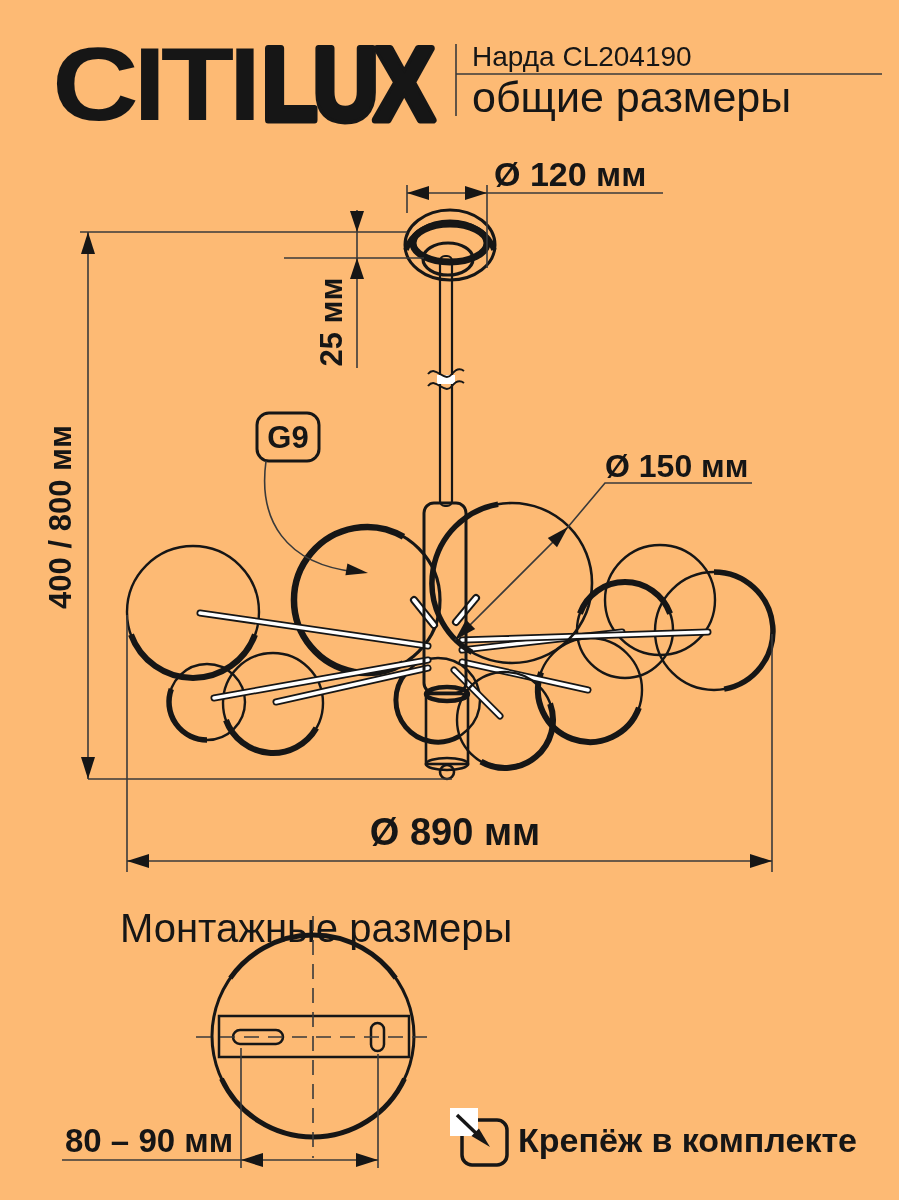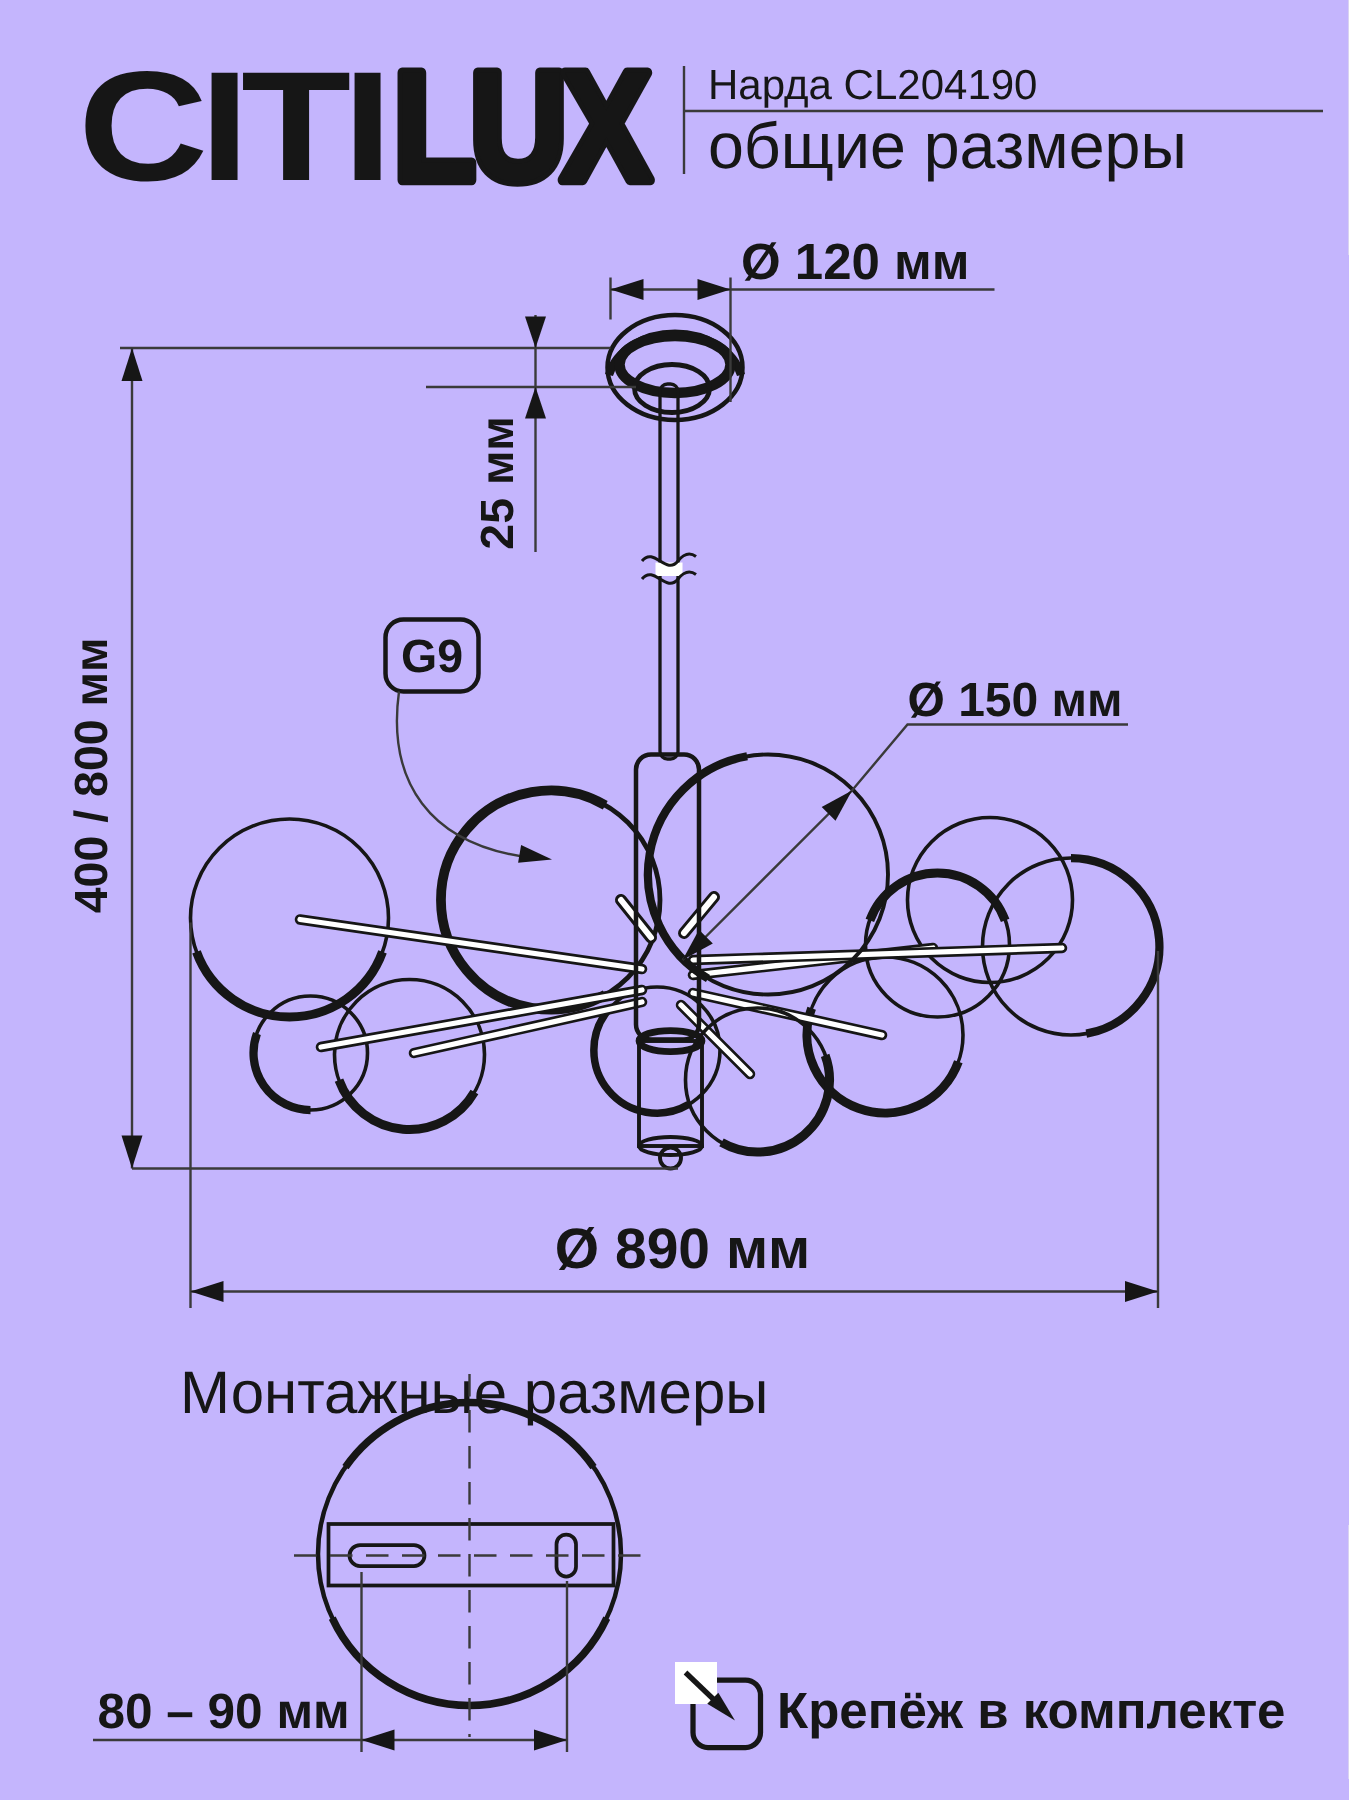--- a/index.html
+++ b/index.html
@@ -1,16 +1,16 @@
 <!DOCTYPE html>
 <html><head>
 <meta charset="utf-8">
 <style>
   html,body{margin:0;padding:0;background:#e9e9e9;}
-  .page{width:899px;height:1200px;background:#c4b5fd;margin:0 auto;position:relative;overflow:hidden;}
+  .page{width:899px;height:1200px;background:#fdba74;margin:0 auto;position:relative;overflow:hidden;}
   svg{display:block;font-family:"Liberation Sans",sans-serif;}
   text{fill:#161616;}
   .thin{stroke:#3a3a3a;stroke-width:1.6;fill:none;}
   .ink{stroke:#161616;fill:none;}
   .arrow{fill:#161616;stroke:none;}
 </style>
 </head>
 <body>
 
 <div class="page">

